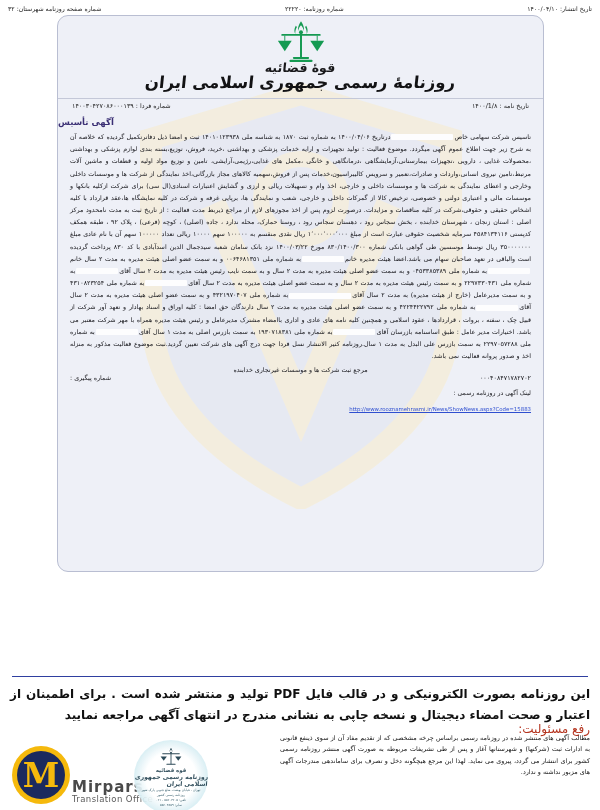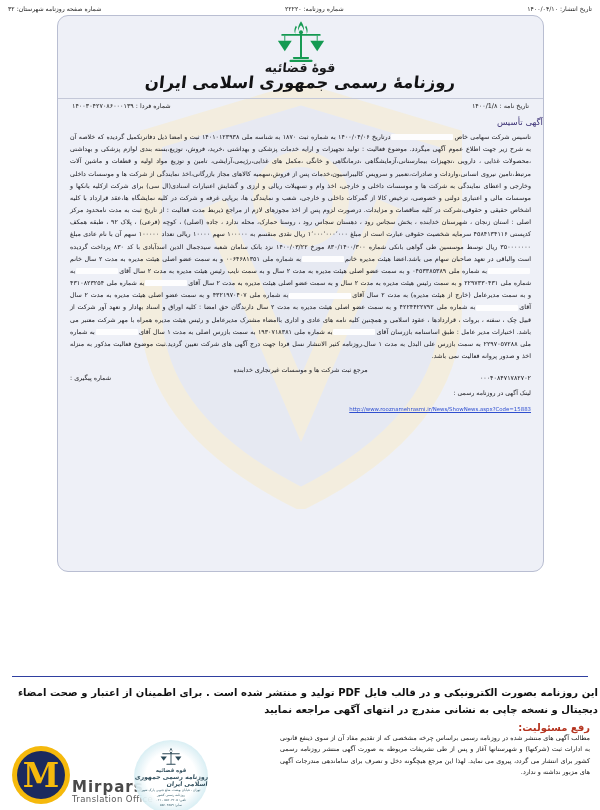--- a/index.html
+++ b/index.html
@@ -58,22 +58,22 @@
 
   
   .letter-row{
     display:flex; justify-content:space-between;
     padding:3px 14px 0 14px;
     font-size:6.4px; color:#1a1a1a;
     position:relative; z-index:3;
   }
 
   .notice-title{
-    text-align:right;
-    font-size:8.6px; font-weight:normal;
+    text-align:left;
+    font-size:8.6px; font-weight:bold;
     color:#3a2f74;
     margin-top:7px; margin-bottom:4px;
     position:relative; z-index:3;
   }
 
   
   .body-block{
     padding:0 12px;
     font-size:6.35px;
     line-height:1.92;
@@ -130,28 +130,27 @@
     display:flex; align-items:center; justify-content:center;
   }
 
   
   .footer-rule{
     position:absolute; left:12px; top:676px; width:576px;
     height:1px; background:#2f3fa0;
   }
   .footer-note{
     position:absolute; top:684px; left:10px; width:580px;
-    font-size:10px; line-height:1.72; color:#111;
+    font-size:12px; line-height:1.72; color:#111;
     text-align:justify; text-align-last:right; direction:rtl;
     font-weight:bold;
-    margin-left:8px;
   }
   .disclaimer-title{
     position:absolute; top:722px; right:10px;
-    font-size:10px; color:#b5341f; font-weight:bold;
+    font-size:12px; color:#b5341f; font-weight:normal;
   }
   .disclaimer-body{
     position:absolute; top:733px; right:10px; width:310px;
     font-size:6.4px; line-height:1.78; color:#111;
     text-align:justify; text-align-last:right; direction:rtl;
   }
 
   
   .brand-wrap{
     position:absolute; left:6px; top:740px;

